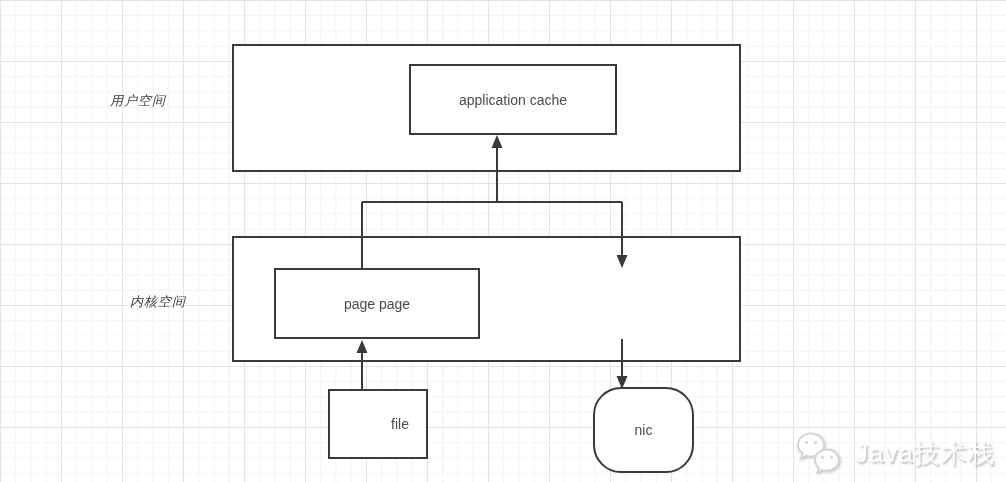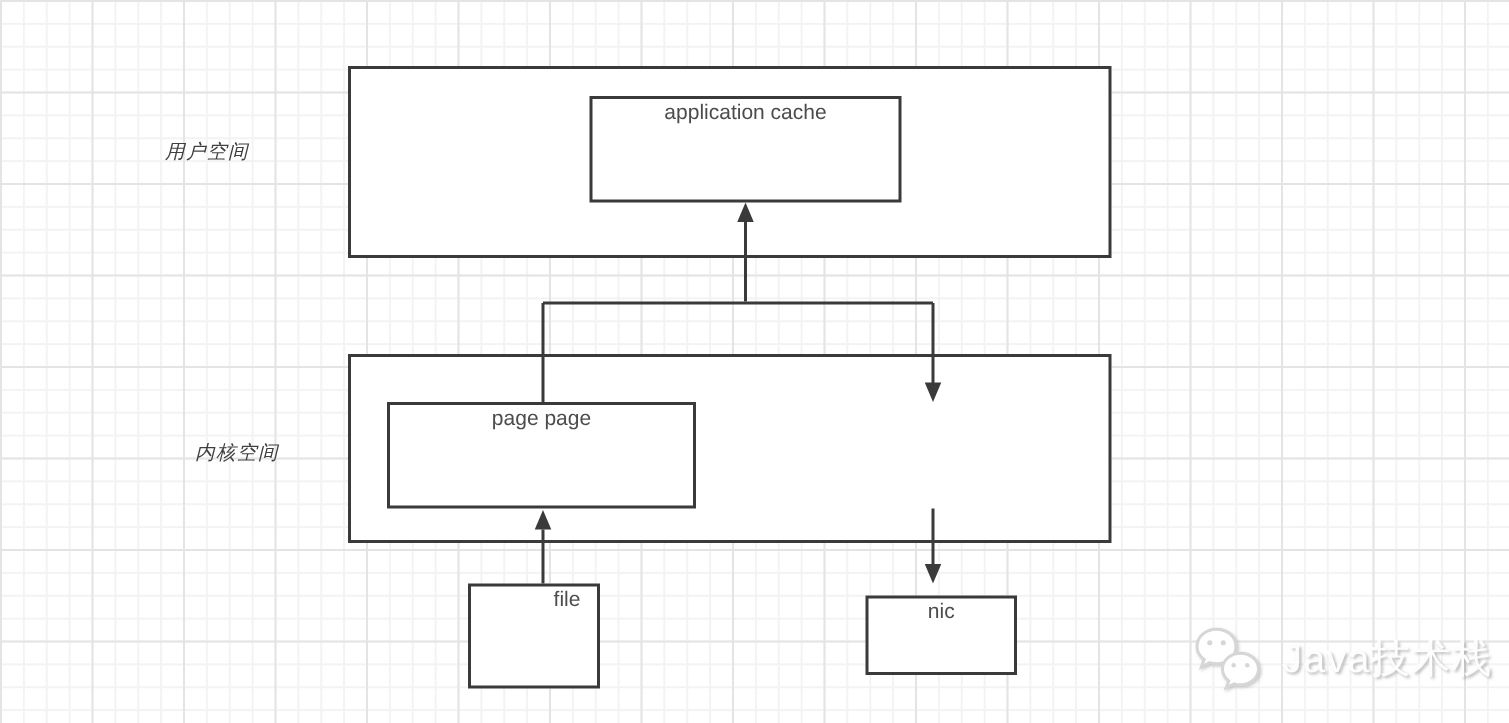--- a/index.html
+++ b/index.html
@@ -23,23 +23,24 @@
       linear-gradient(var(--grid-major) 1px, transparent 1px),
       linear-gradient(90deg, var(--grid-major) 1px, transparent 1px),
       linear-gradient(var(--grid-minor) 1px, transparent 1px),
       linear-gradient(90deg, var(--grid-minor) 1px, transparent 1px);
     background-size:61px 61px,61px 61px,15.25px 15.25px,15.25px 15.25px;
   }
   .box{
     position:absolute;
     border:2px solid var(--stroke);
     background:#fff;
-    display:flex;justify-content:center;
+    display:flex;align-items:center;justify-content:center;
     color:var(--node-text);
     font-size:14px;
+    margin-left:16px;
   }
   .outer-box{
     position:absolute;
     border:2px solid var(--stroke);
     background:#fff;
   }
   .side-label{
     position:absolute;
     color:var(--label-text);
     font-size:13px;
@@ -47,21 +48,21 @@
     white-space:nowrap;
     font-style:italic;
   }
   .edges-layer{
     position:absolute;left:0;top:0;width:1006px;height:482px;
     pointer-events:none;
   }
   .edge{stroke:var(--stroke);stroke-width:2;fill:none;}
   .arrowhead{fill:var(--stroke);stroke:none;}
   .watermark{
-    position:absolute;left:793px;top:414px;
+    position:absolute;left:793px;top:428px;
     display:flex;align-items:center;
     pointer-events:none;
   }
   .watermark-text{
     font-size:26px;
     color:#fdfdfd;
     text-shadow:1.5px 1.5px 2px rgba(130,130,130,0.55), -0.5px -0.5px 0 rgba(255,255,255,0.9);
     letter-spacing:1px;
     white-space:nowrap;
   }
@@ -81,25 +82,25 @@
 
   <div class="box" style="left:393px;top:64px;width:208px;height:71px;">
     <span>application cache</span>
   </div>
 
   <div class="box" style="left:258px;top:268px;width:206px;height:71px;">
     <span>page page</span>
   </div>
 
 
-  <div class="box" style="left:312px;top:389px;width:88px;height:70px;padding-left:44px;">
+  <div class="box" style="left:312px;top:389px;width:100px;height:70px;padding-left:44px;">
     <span>file</span>
   </div>
 
-  <div class="box" style="left:577px;top:397px;width:101px;height:53px;">
+  <div class="box" style="left:577px;top:387px;width:101px;height:86px;border-radius:28px;">
     <span>nic</span>
   </div>
 
   <svg class="edges-layer" viewBox="0 0 1006 482">
 
     <path class="edge" d="M497 201 V147"></path>
     <polygon class="arrowhead" points="497,135 491.5,148 502.5,148"></polygon>
 
     <path class="edge" d="M362 202 H622"></path>
 

